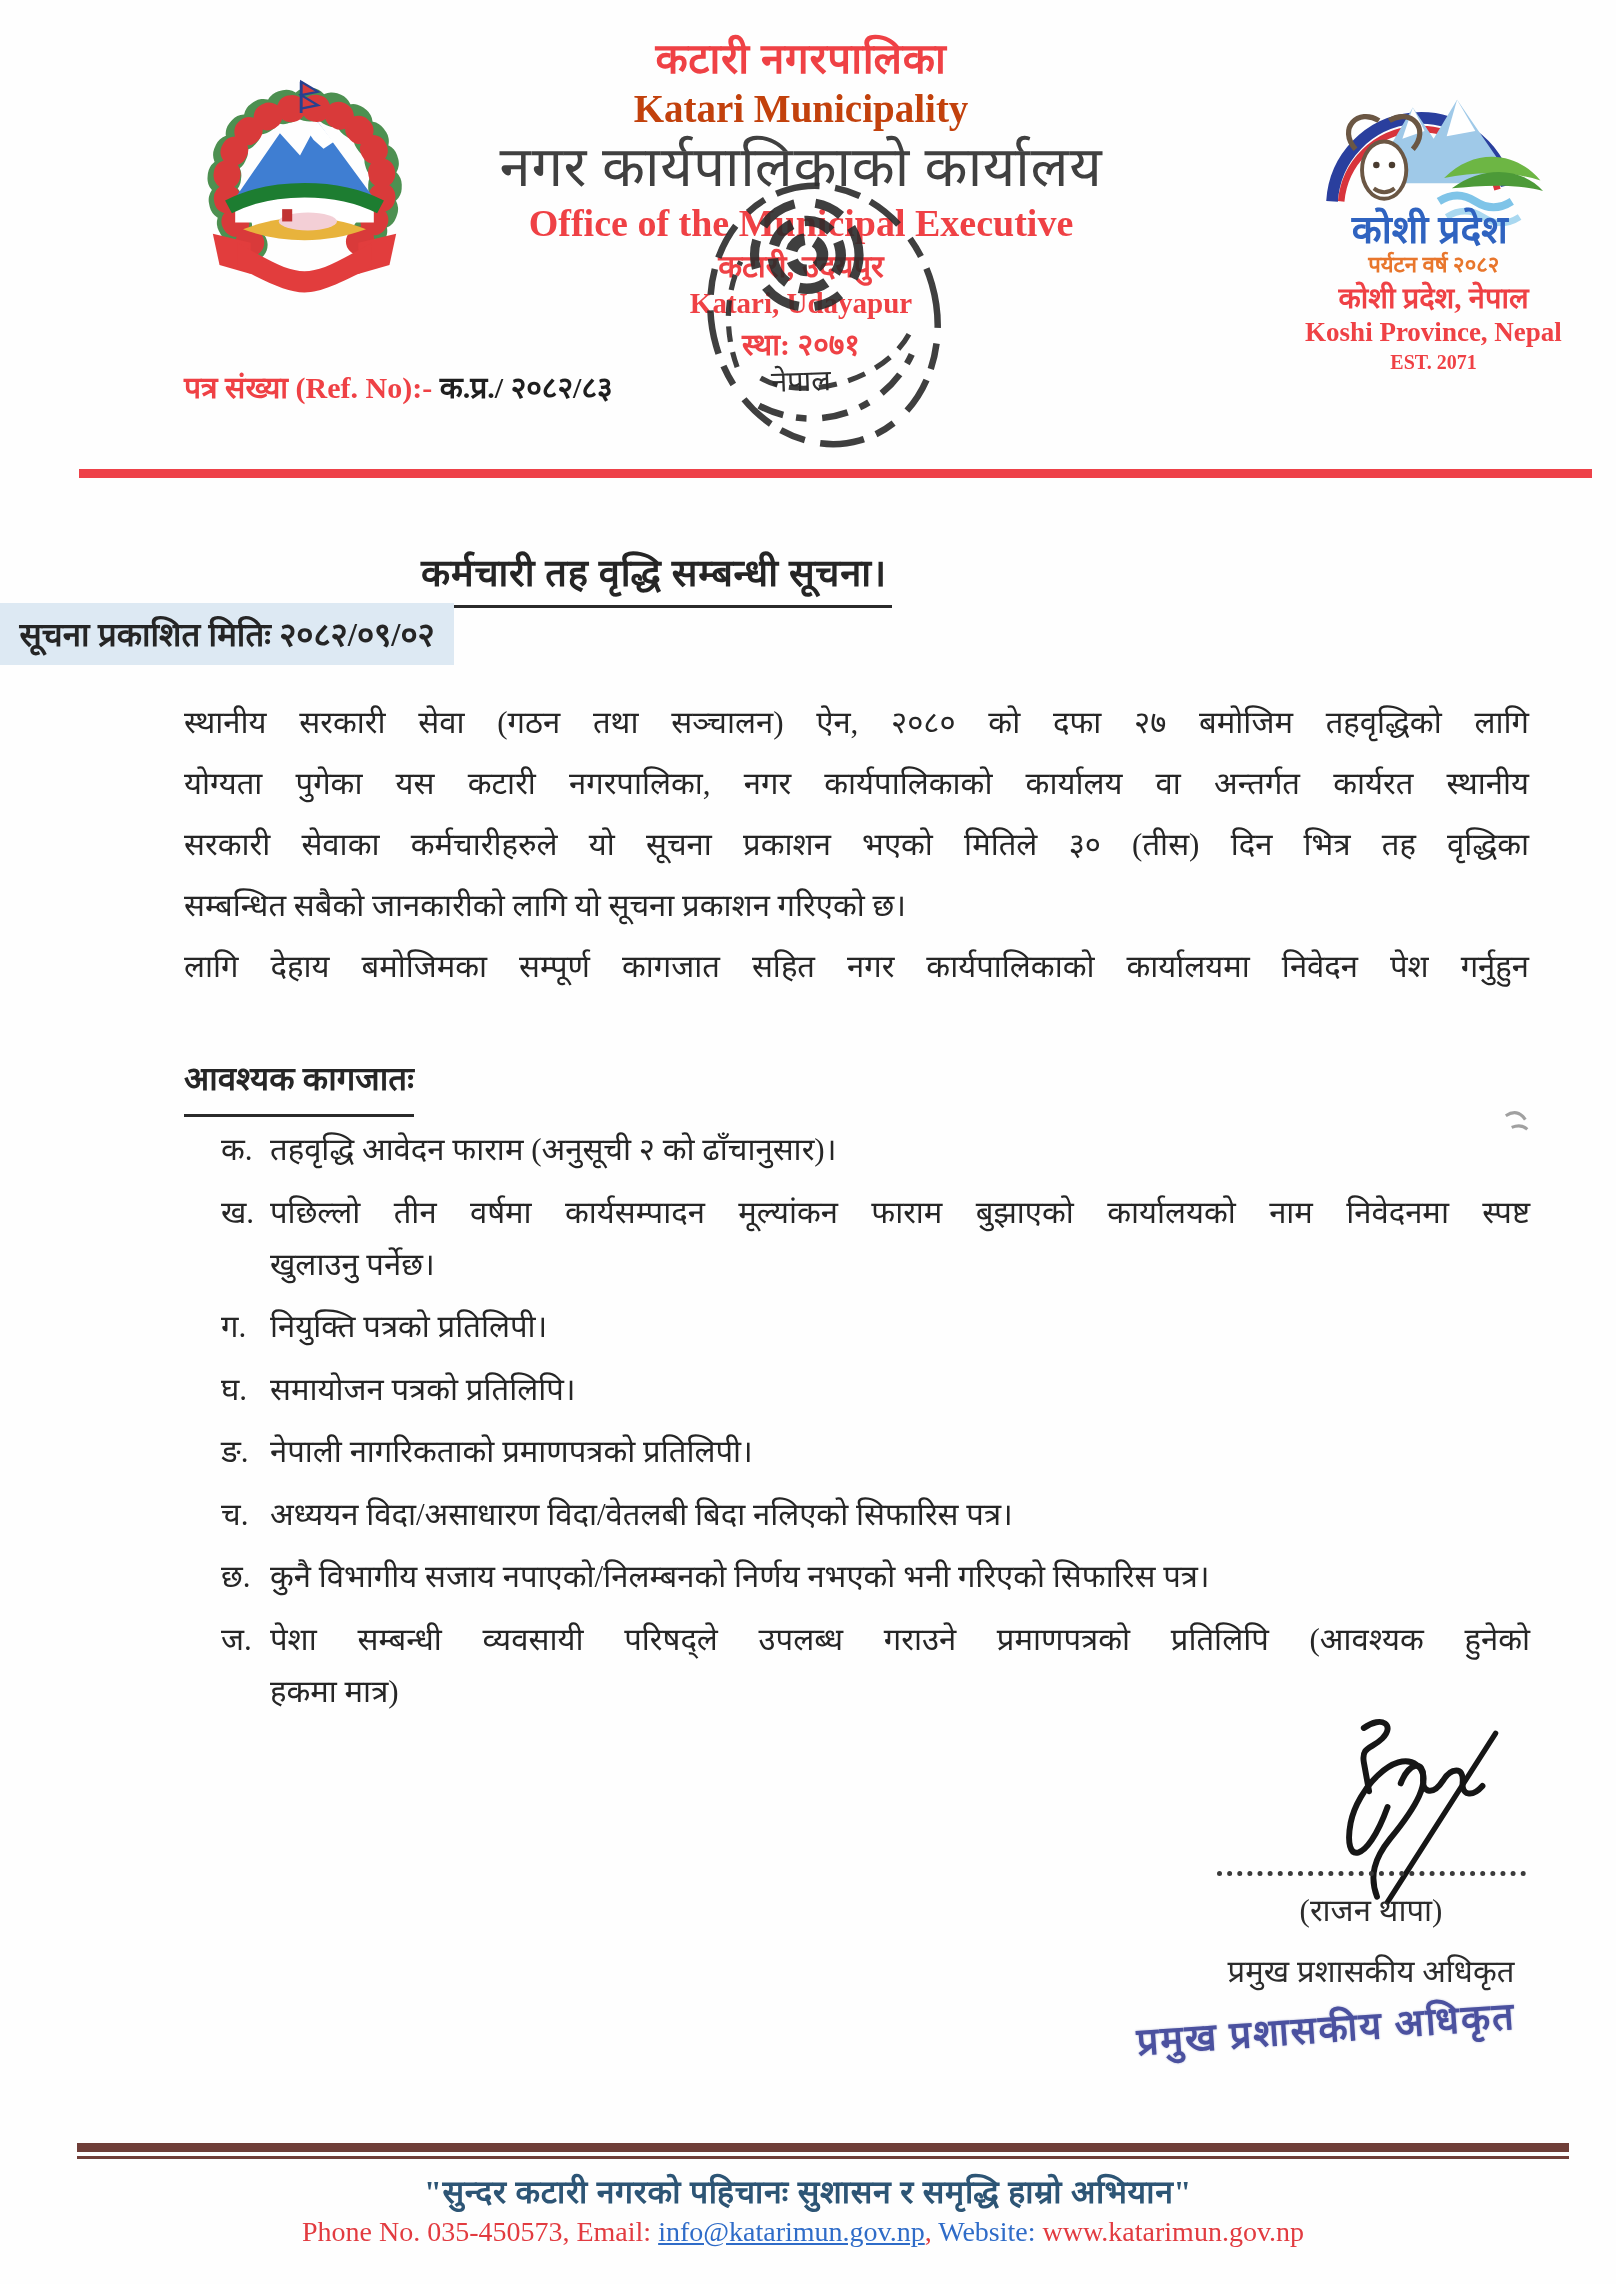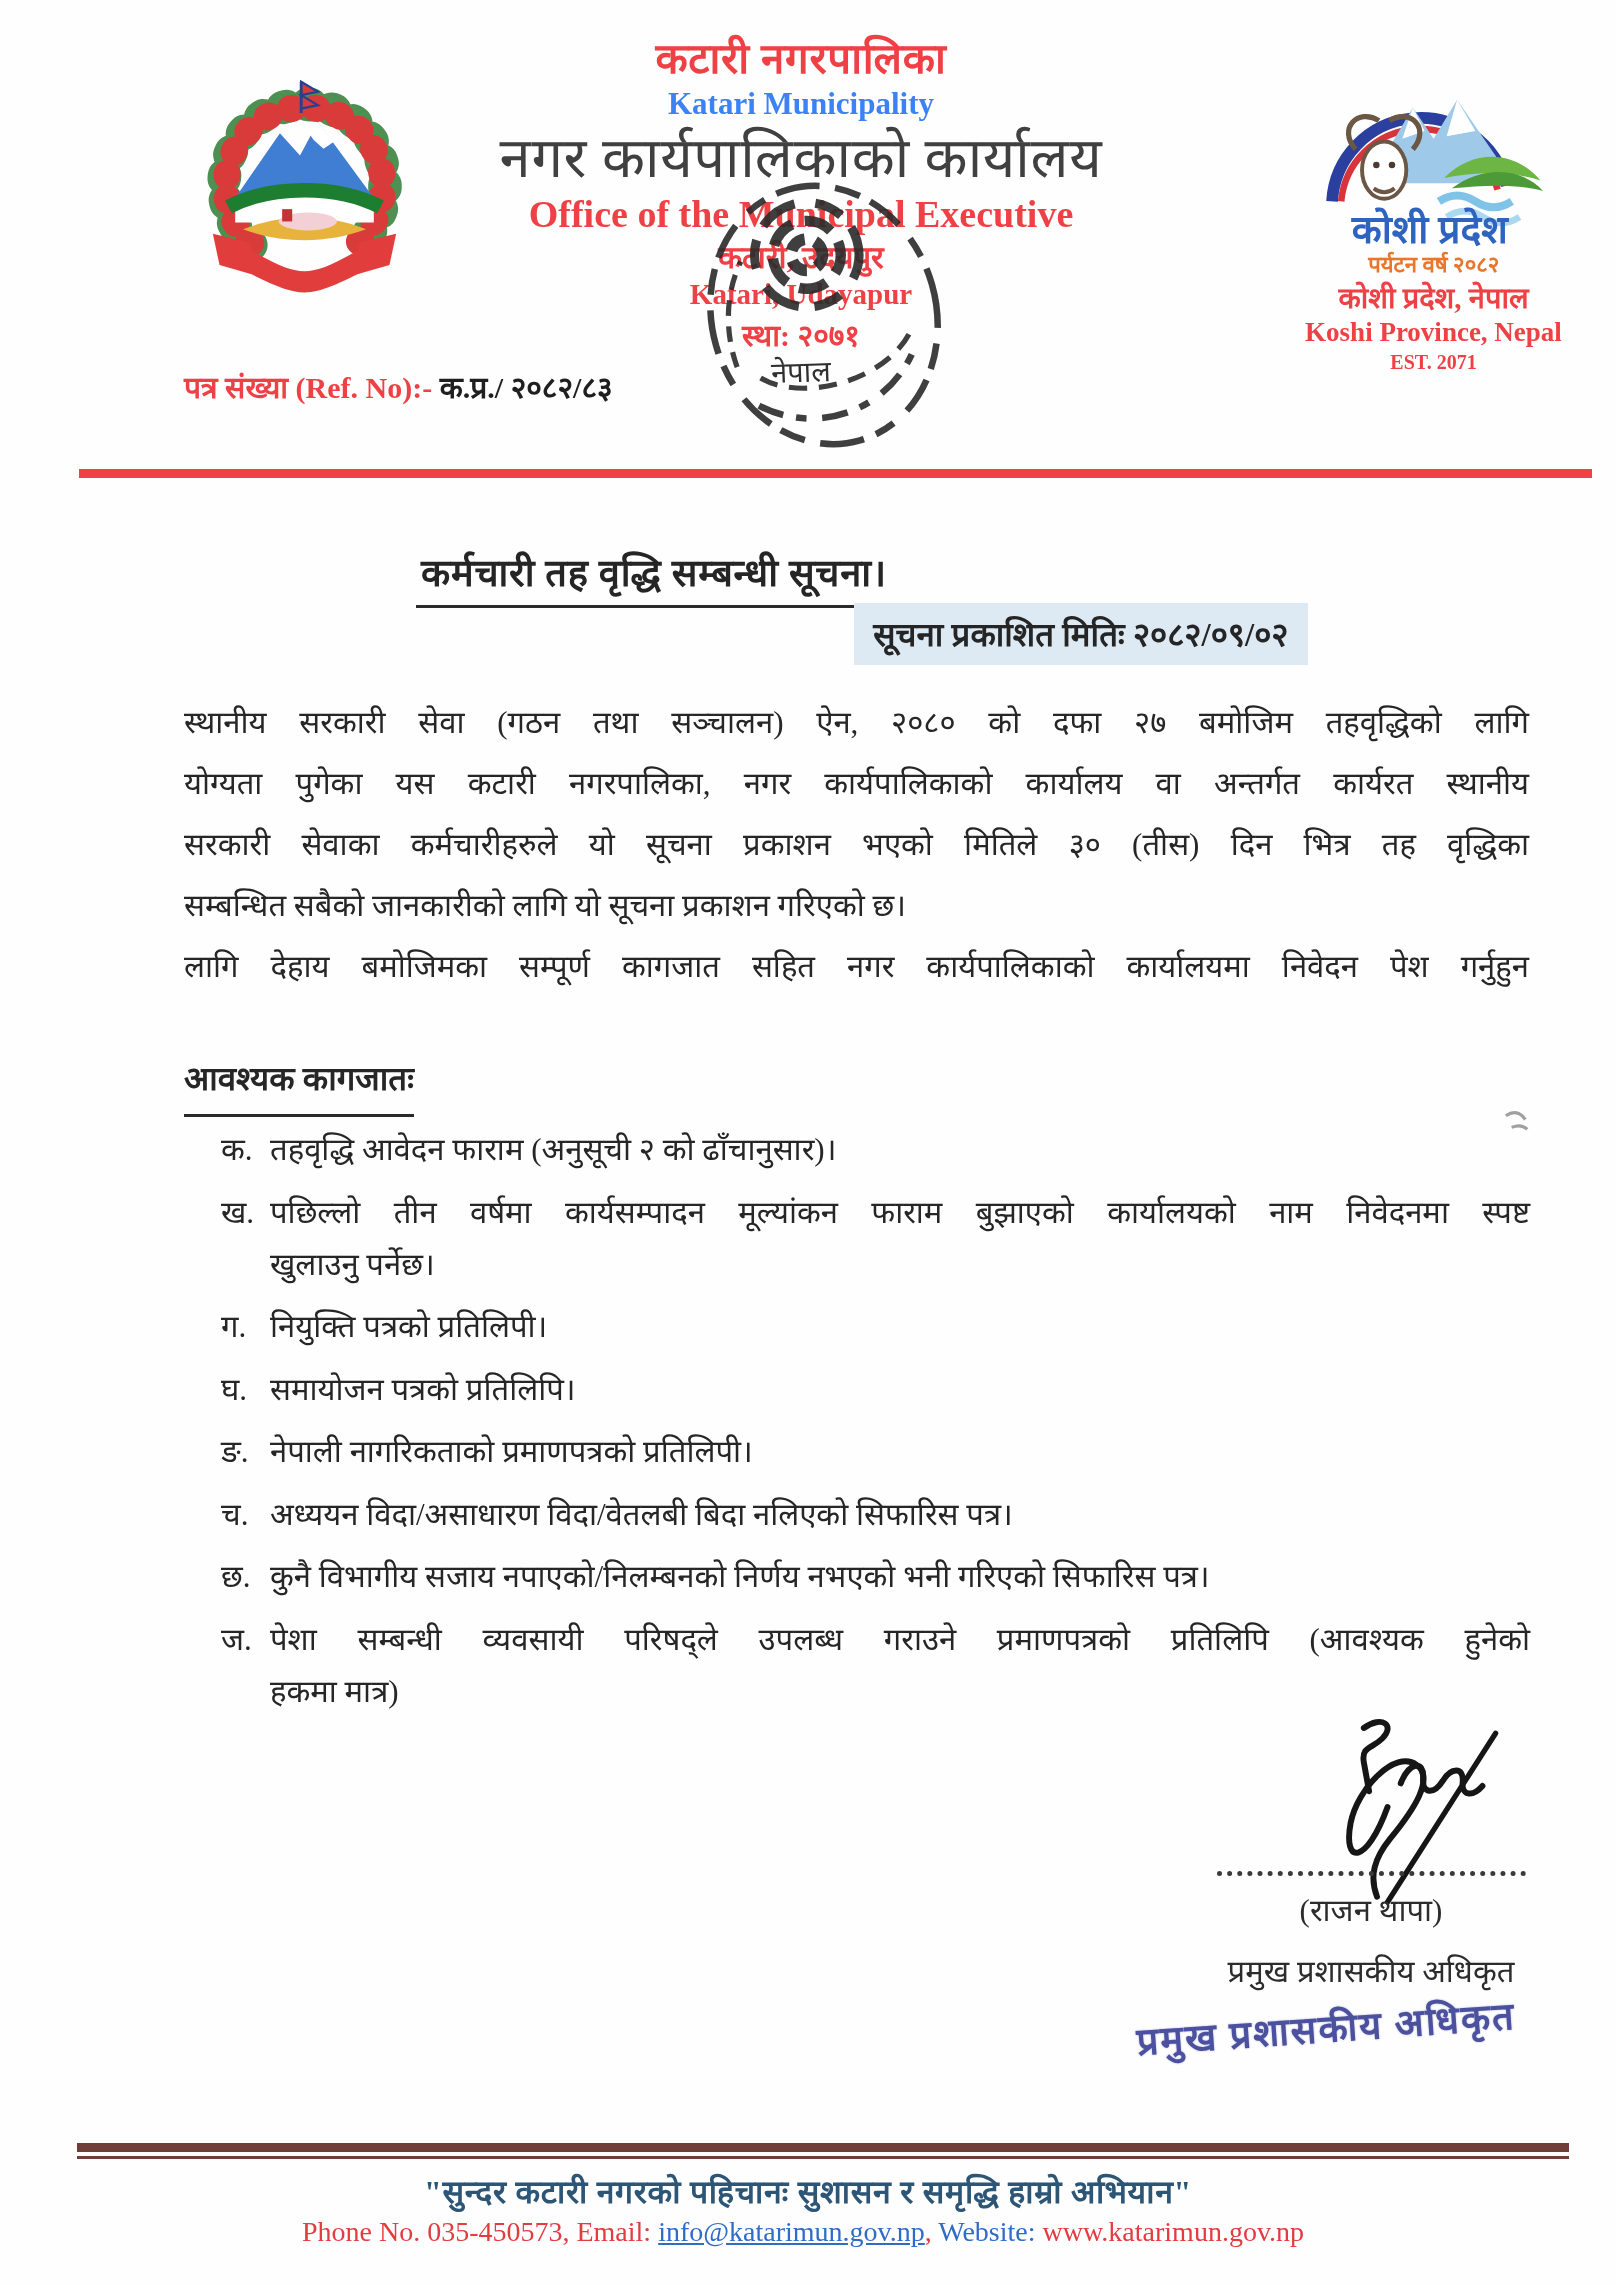--- a/index.html
+++ b/index.html
@@ -10,21 +10,21 @@
     background:#fefefe;
     font-family:"Liberation Serif","DejaVu Serif",serif;
     color:#262626;
     overflow:hidden;
   }
   .abs{position:absolute;}
 
   
   .hdr-center{left:397px;top:36px;width:808px;text-align:center;line-height:1.12;}
   .muni-np{font-size:42px;font-weight:bold;color:#ef4145;letter-spacing:0.7px;}
-  .muni-en{font-size:31px;font-weight:bold;color:#3b82f6;margin-top:3.9px;}
+  .muni-en{font-size:39px;font-weight:bold;color:#c2410c;margin-top:3.9px;}
   .office-np{font-size:56px;font-weight:normal;color:#404040;margin-top:5.2px;letter-spacing:0.7px;}
   .office-en{font-size:38px;font-weight:bold;color:#ef4145;margin-top:3.9px;}
   .place-np{font-size:31px;font-weight:bold;color:#ef4145;margin-top:5.2px;}
   .place-en{font-size:29px;font-weight:bold;color:#ef4145;margin-top:2.6px;}
   .est-np{font-size:30px;font-weight:bold;color:#ef4145;margin-top:8px;}
   .country-np{font-size:29px;color:#2f2f2f;margin-top:3.9px;transform:rotate(-2deg);}
 
   .hdr-right{left:1287px;top:280px;width:293px;text-align:center;line-height:1.25;}
   .koshi-np{font-size:29px;font-weight:bold;color:#ef4145;}
   .koshi-en{font-size:27px;font-weight:bold;color:#ef4145;}
@@ -33,21 +33,21 @@
   .ref-line{left:184px;top:366px;font-size:30px;white-space:nowrap;}
   .ref-label{color:#ef4145;font-weight:bold;}
   .ref-value{color:#1f1f1f;font-weight:bold;}
 
   .red-rule{left:79px;top:469px;width:1513px;height:8.5px;background:#ee4149;}
 
   
   .title-wrap{left:0;top:545px;width:1308px;text-align:center;}
   .title{display:inline-block;font-size:38px;font-weight:bold;color:#252525;
          border-bottom:3.3px solid #2a2a2a;padding:0 5.2px 7.8px 5.2px;letter-spacing:0.7px;}
-  .subtitle-wrap{left:0;top:603px;width:1308px;text-align:right;}
+  .subtitle-wrap{left:0;top:603px;width:1412px;text-align:left;}
   .subtitle{display:inline-block;font-size:33px;font-weight:bold;color:#252525;
             background:#dde9f3;padding:7.8px 19.5px 9px 19.5px;}
 
   
   .para{left:184px;top:692px;width:1345px;font-size:31px;color:#262626;}
   .para .ln{line-height:61px;height:61px;white-space:nowrap;}
   .jl{text-align:justify;text-align-last:justify;white-space:normal !important;}
 
   .docs-head-wrap{left:184px;top:1055px;}
   .docs-head{display:inline-block;font-size:33px;font-weight:bold;

